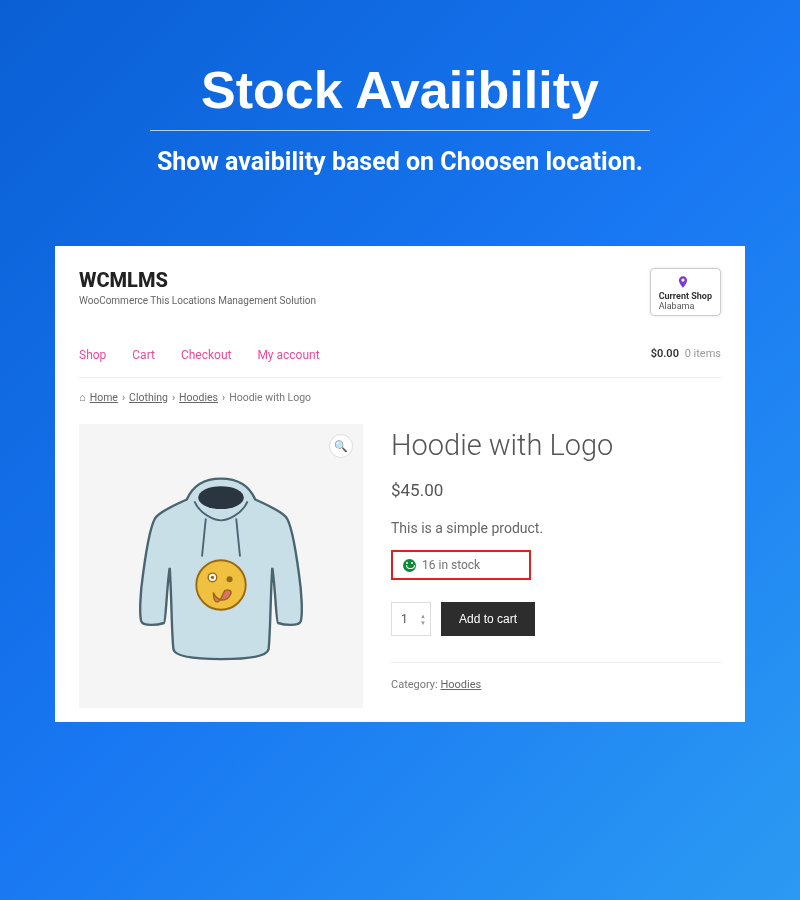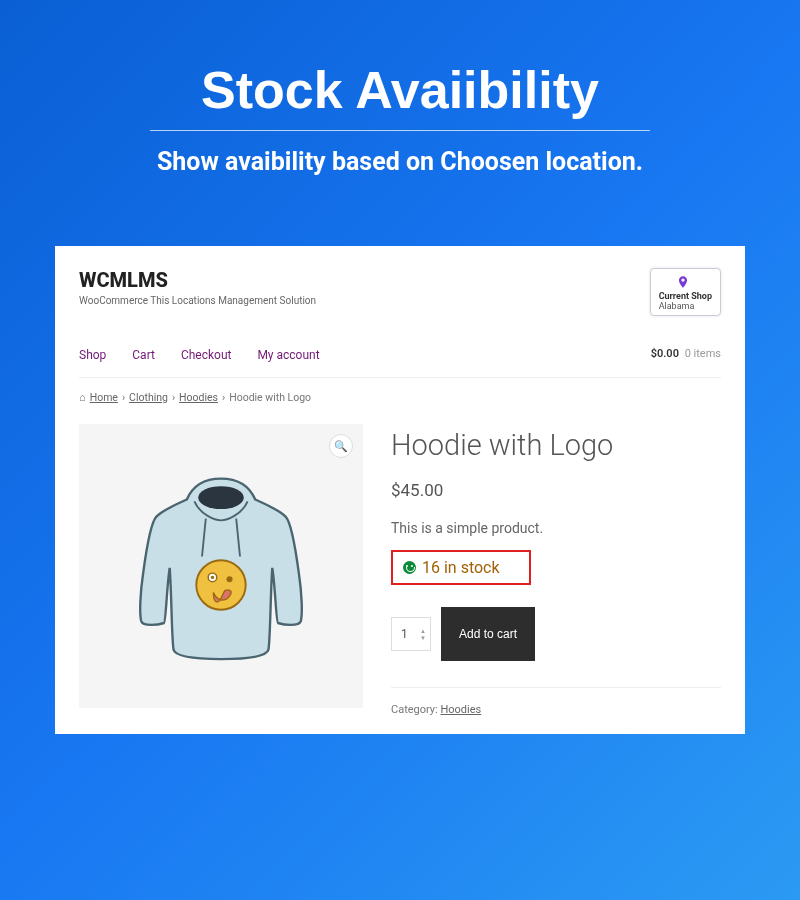--- a/index.html
+++ b/index.html
@@ -16,44 +16,44 @@
     .hero p { font-size: 25px; font-weight: 700; }
     .card { background: #fff; margin: 40px 55px 0; padding: 22px 24px 14px; }
     .hdr { display: flex; justify-content: space-between; align-items: flex-start; }
     .brand-title { font-size: 20px; font-weight: 800; color: #222; }
     .brand-sub { font-size: 10px; color: #666; margin-top: 3px; }
     .shop-badge { display: flex; align-items: center; border: 1px solid #ccc; border-radius: 4px; padding: 4px 8px; box-shadow: 0 0 3px rgba(0,64,200,.15); flex-direction: column; }
     .pin { width: 14px; height: 18px; margin-right: 5px; }
     .shop-label { font-size: 9px; font-weight: 700; color: #333; }
     .shop-val { font-size: 9px; color: #555; }
     .navrow { display: flex; justify-content: space-between; align-items: center; margin-top: 28px; padding-bottom: 14px; border-bottom: 1px solid #eee; }
-    .navlinks a { color: #701a75; text-decoration: none; margin-right: 22px; font-size: 12px; }
+    .navlinks a { color: #ec4899; text-decoration: none; margin-right: 22px; font-size: 12px; }
     .cartinfo { font-size: 11px; color: #333; font-weight: 600; text-align: right; }
     .cartinfo .items { color: #999; font-weight: 400; margin-left: 3px; }
     .crumbs { font-size: 10.5px; color: #777; padding: 13px 0 20px; display: flex; align-items: center; gap: 4px; }
     .crumbs a { color: #666; }
     .home-ic { font-size: 11px; }
     .product { display: flex; gap: 28px; }
     .imgwrap { width: 284px; height: 284px; background: #f5f5f5; position: relative; display: flex; align-items: center; justify-content: center; }
     .zoom { position: absolute; top: 10px; right: 10px; width: 24px; height: 24px; border-radius: 50%; background: #fff; border: 1px solid #ddd; display: flex; align-items: center; justify-content: center; font-size: 11px; }
     .hoodie { width: 190px; height: 210px; }
     .details { flex: 1; padding-top: 4px; }
     .ptitle { font-size: 29px; font-weight: 300; color: #555; margin-bottom: 18px; }
     .price { font-size: 17px; color: #555; font-weight: 400; margin-bottom: 20px; }
     .desc { font-size: 14px; color: #666; margin-bottom: 14px; }
     .stockbox { border: 2px solid #e02020; padding: 6px 10px; display: inline-flex; align-items: center; gap: 6px; margin-bottom: 22px; width: 140px; }
     .smile { width: 13px; height: 13px; border-radius: 50%; background: #0a8a3a; position: relative; flex-shrink: 0; }
     .smile::before { content: ''; position: absolute; top: 3.5px; left: 3px; width: 2px; height: 2px; background: #fff; border-radius: 50%; box-shadow: 5px 0 0 #fff; }
     .smile::after { content: ''; position: absolute; bottom: 2.5px; left: 3px; width: 7px; height: 3.5px; border: 1.2px solid #fff; border-top: none; border-radius: 0 0 7px 7px; }
-    .stocktxt { color: #a16207; font-size: 16px; }
+    .stocktxt { color: #737373; font-size: 12px; }
     .buyrow { display: flex; gap: 10px; align-items: center; margin-bottom: 26px; }
     .qty { width: 40px; height: 34px; border: 1px solid #ddd; display: flex; align-items: center; justify-content: space-between; padding: 0 4px 0 9px; font-size: 12px; color: #555; }
     .spin { display: flex; flex-direction: column; gap: 1px; }
     .spin span { font-size: 6px; color: #999; line-height: 1; }
-    .addbtn { background: #2d2d2d; color: #fff; border: none; padding: 20px 18px; font-size: 12px; cursor: pointer; }
+    .addbtn { background: #2d2d2d; color: #fff; border: none; padding: 10px 18px; font-size: 12px; cursor: pointer; }
     .meta { border-top: 1px solid #eee; padding-top: 12px; font-size: 11px; color: #777; line-height: 1.8; }
     .meta a { color: #666; }
   </style>
 </head>
 <body>
 
 <div class="hero">
   <h1>Stock Avaiibility</h1>
   <hr>
   <p>Show avaibility based on Choosen location.</p>

